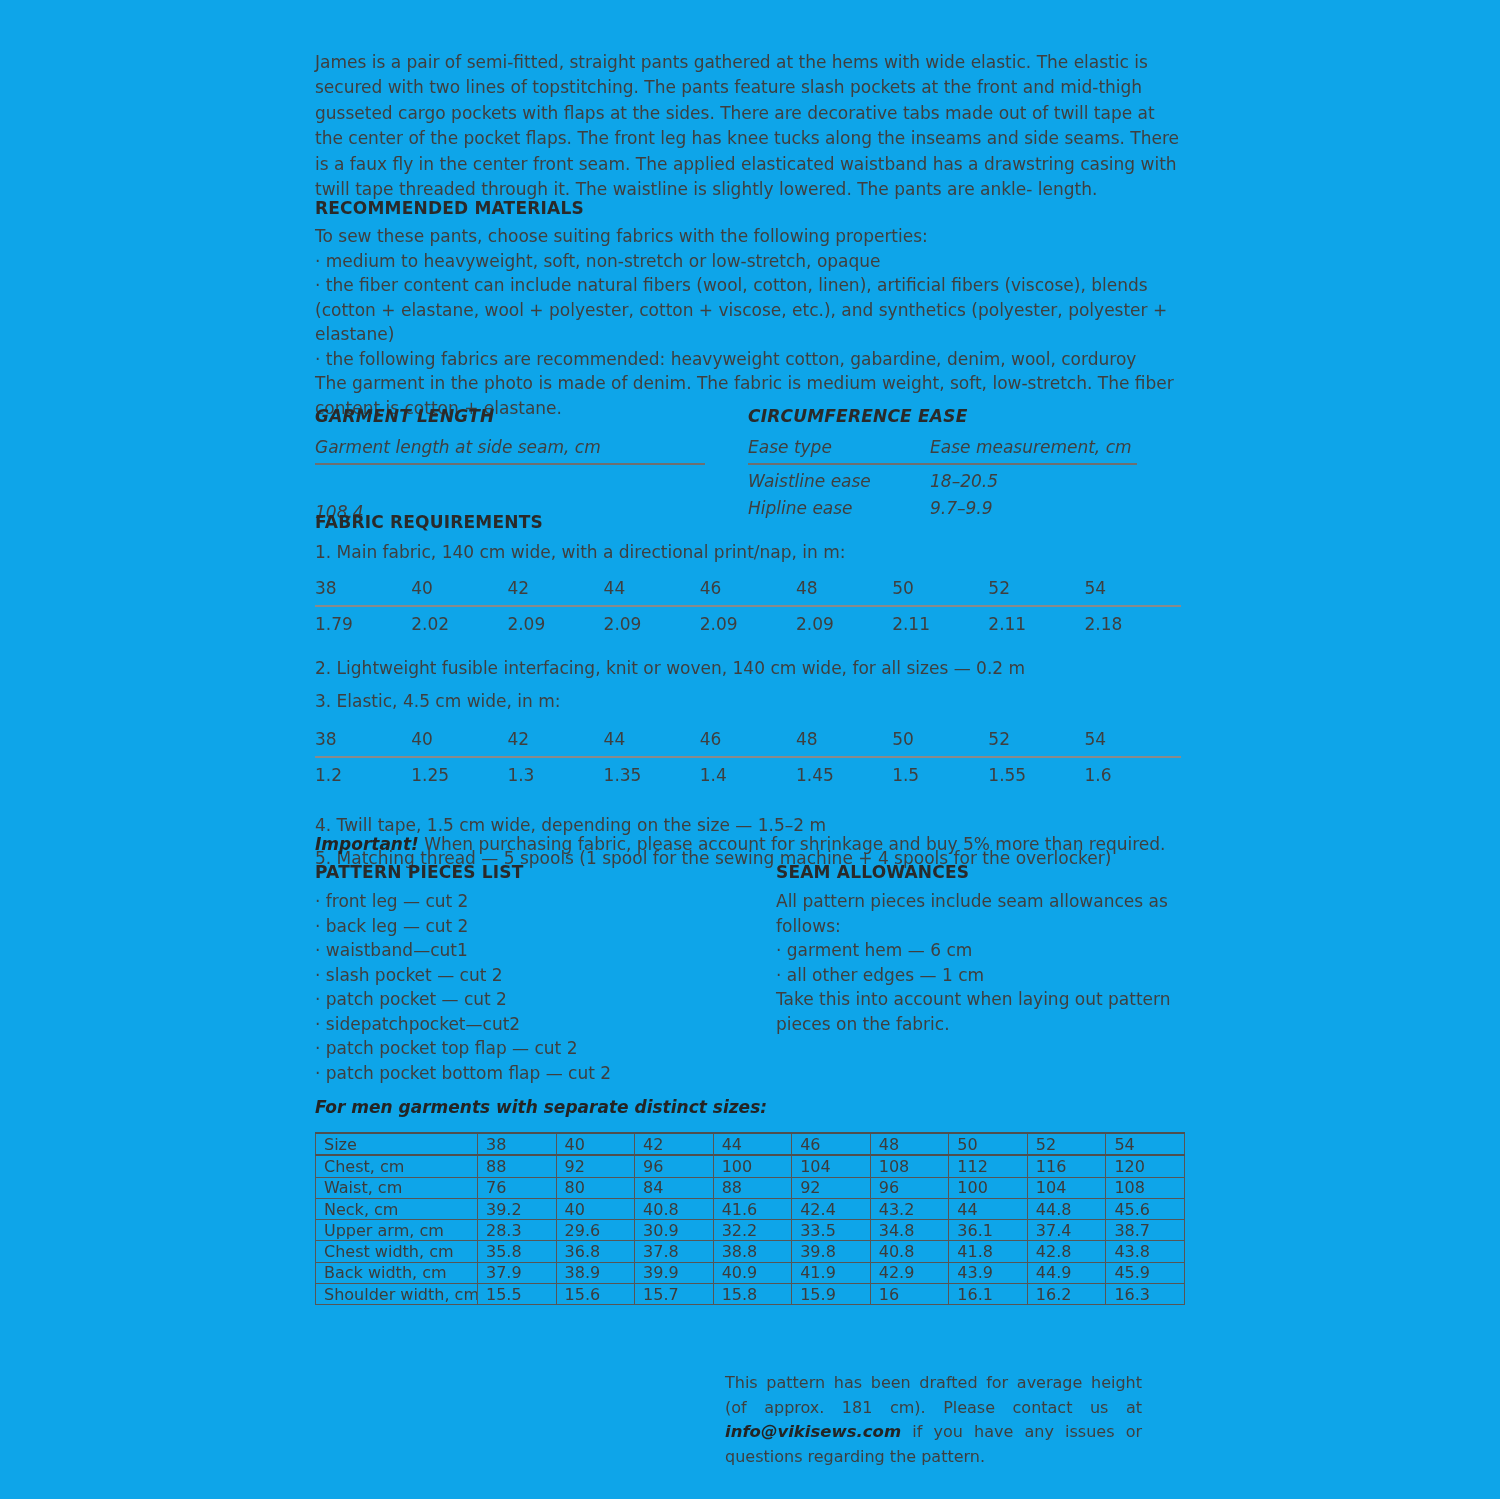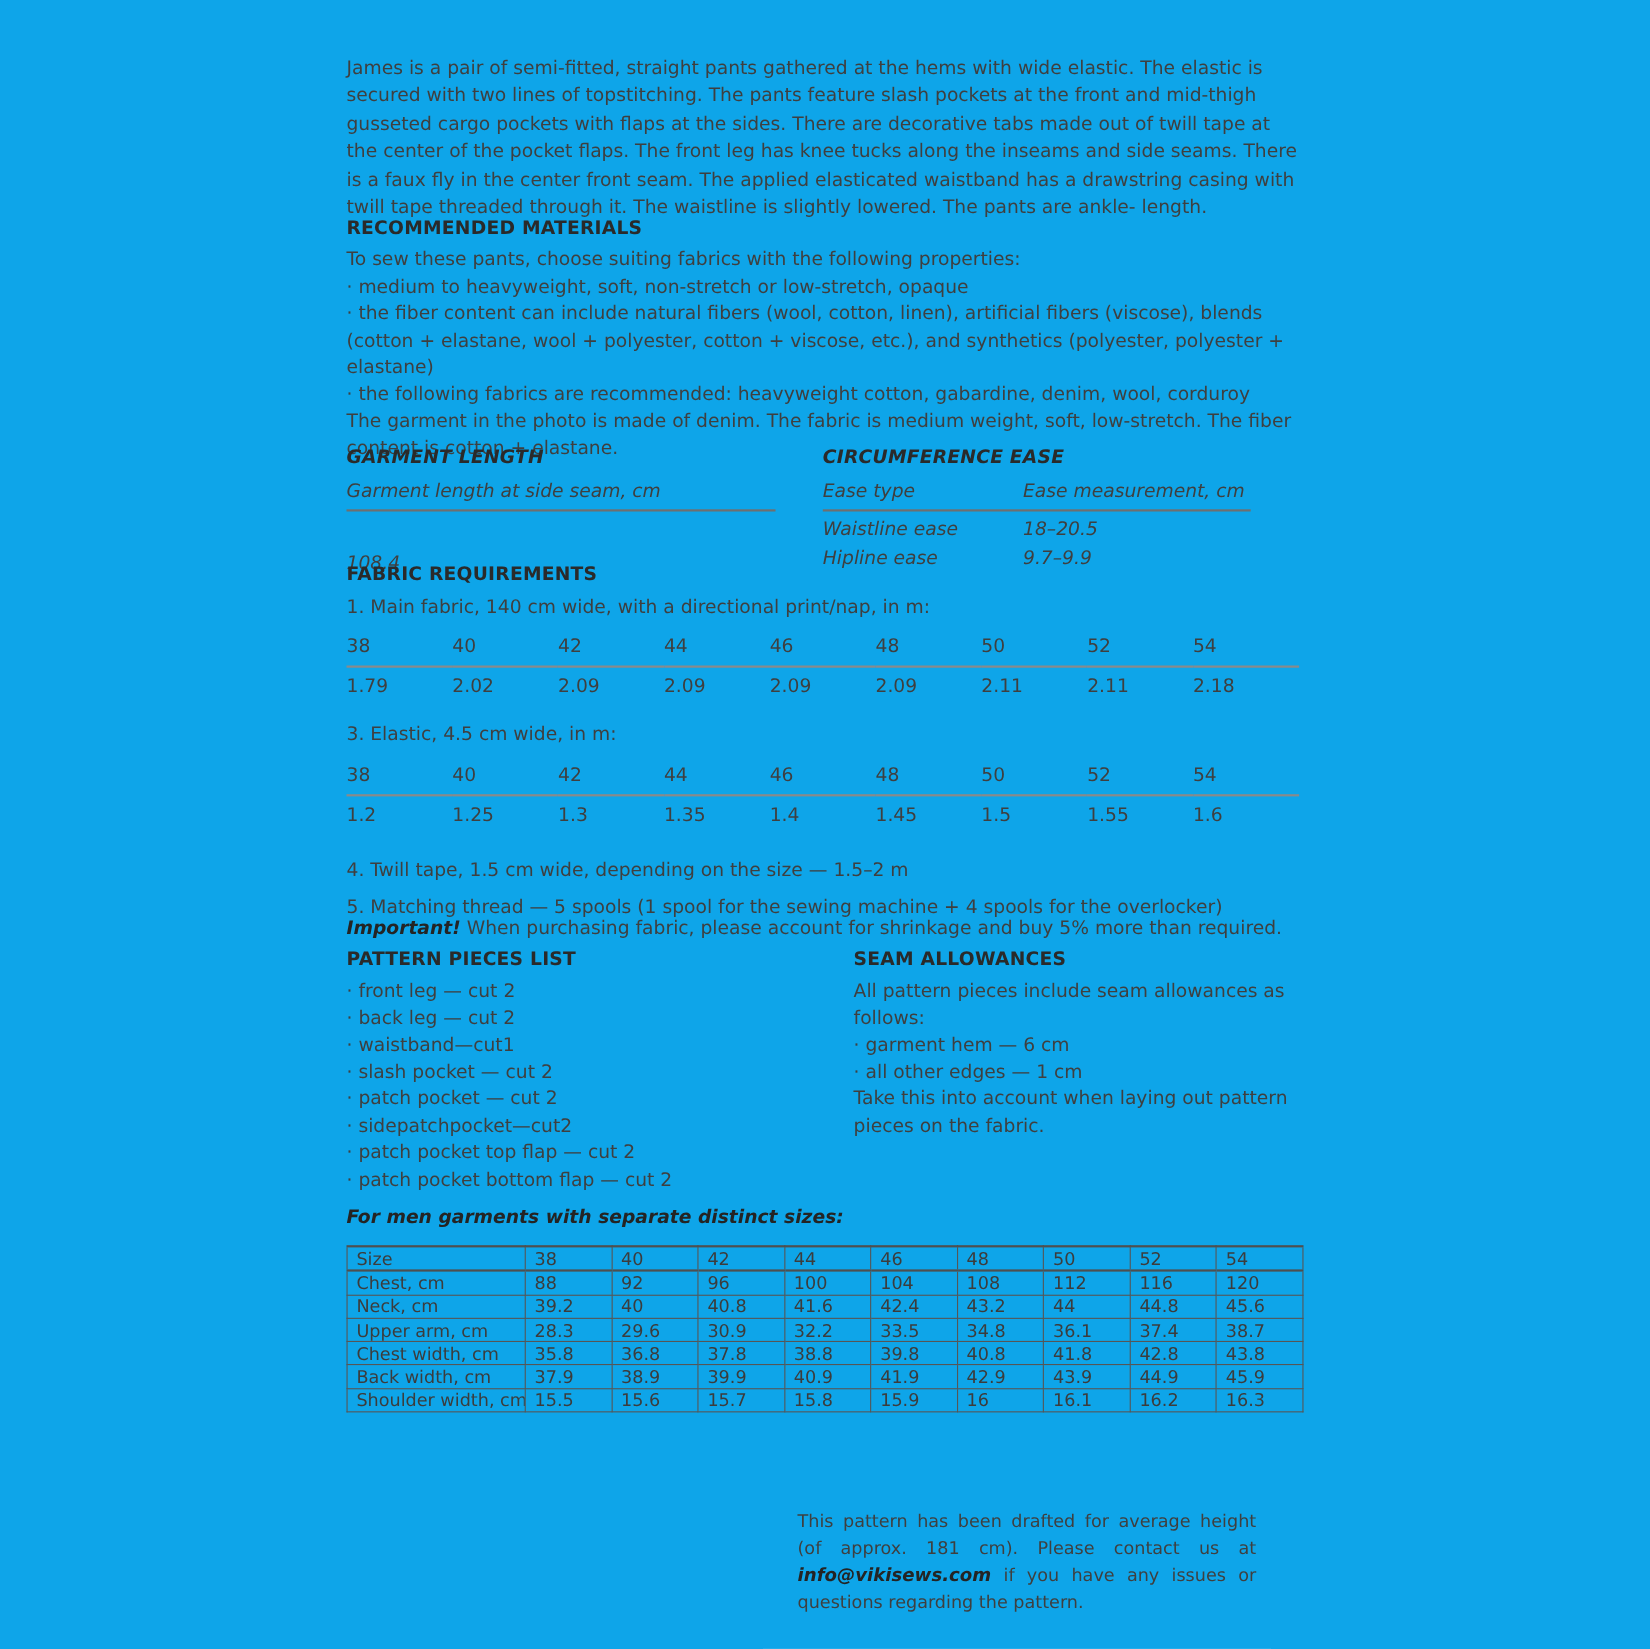--- a/index.html
+++ b/index.html
@@ -116,20 +116,21 @@
       <div class="val">2.02</div>
       <div class="val">2.09</div>
       <div class="val">2.09</div>
       <div class="val">2.09</div>
       <div class="val">2.09</div>
       <div class="val">2.11</div>
       <div class="val">2.11</div>
       <div class="val">2.18</div>
     </div>
 
+    <p class="body-txt mb9">2. Lightweight fusible interfacing, knit or woven, 140 cm wide, for all sizes — 0.2 m</p>
     <p class="body-txt mb16">3. Elastic, 4.5 cm wide, in m:</p>
 
     <div class="size-grid mb26">
       <div class="sz">38</div>
       <div class="sz">40</div>
       <div class="sz">42</div>
       <div class="sz">44</div>
       <div class="sz">46</div>
       <div class="sz">48</div>
       <div class="sz">50</div>
@@ -208,20 +209,32 @@
         <td>92</td>
         <td>96</td>
         <td>100</td>
         <td>104</td>
         <td>108</td>
         <td>112</td>
         <td>116</td>
         <td>120</td>
       </tr>
       <tr>
+        <td>Waist, cm</td>
+        <td>76</td>
+        <td>80</td>
+        <td>84</td>
+        <td>88</td>
+        <td>92</td>
+        <td>96</td>
+        <td>100</td>
+        <td>104</td>
+        <td>108</td>
+      </tr>
+      <tr>
         <td>Neck, cm</td>
         <td>39.2</td>
         <td>40</td>
         <td>40.8</td>
         <td>41.6</td>
         <td>42.4</td>
         <td>43.2</td>
         <td>44</td>
         <td>44.8</td>
         <td>45.6</td>

